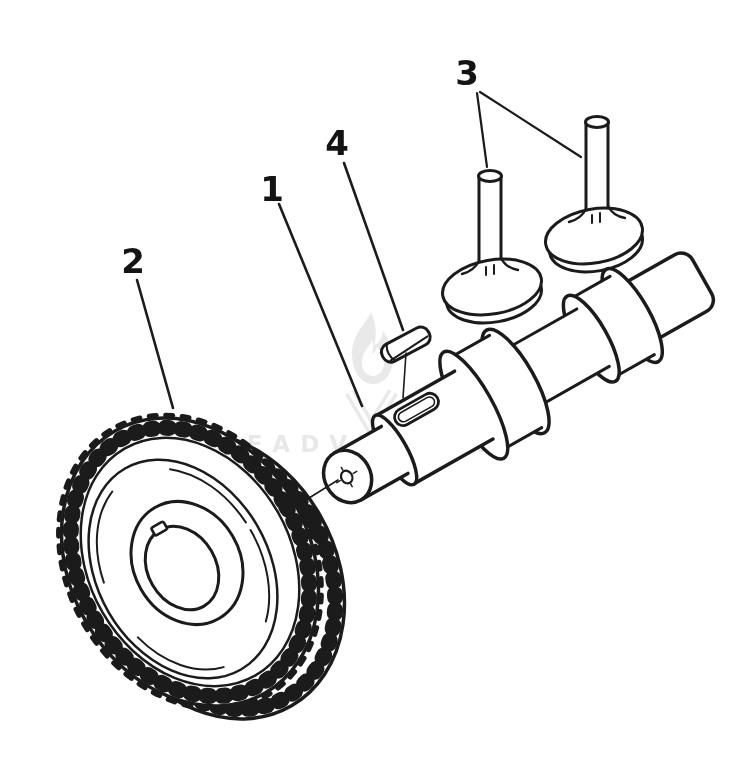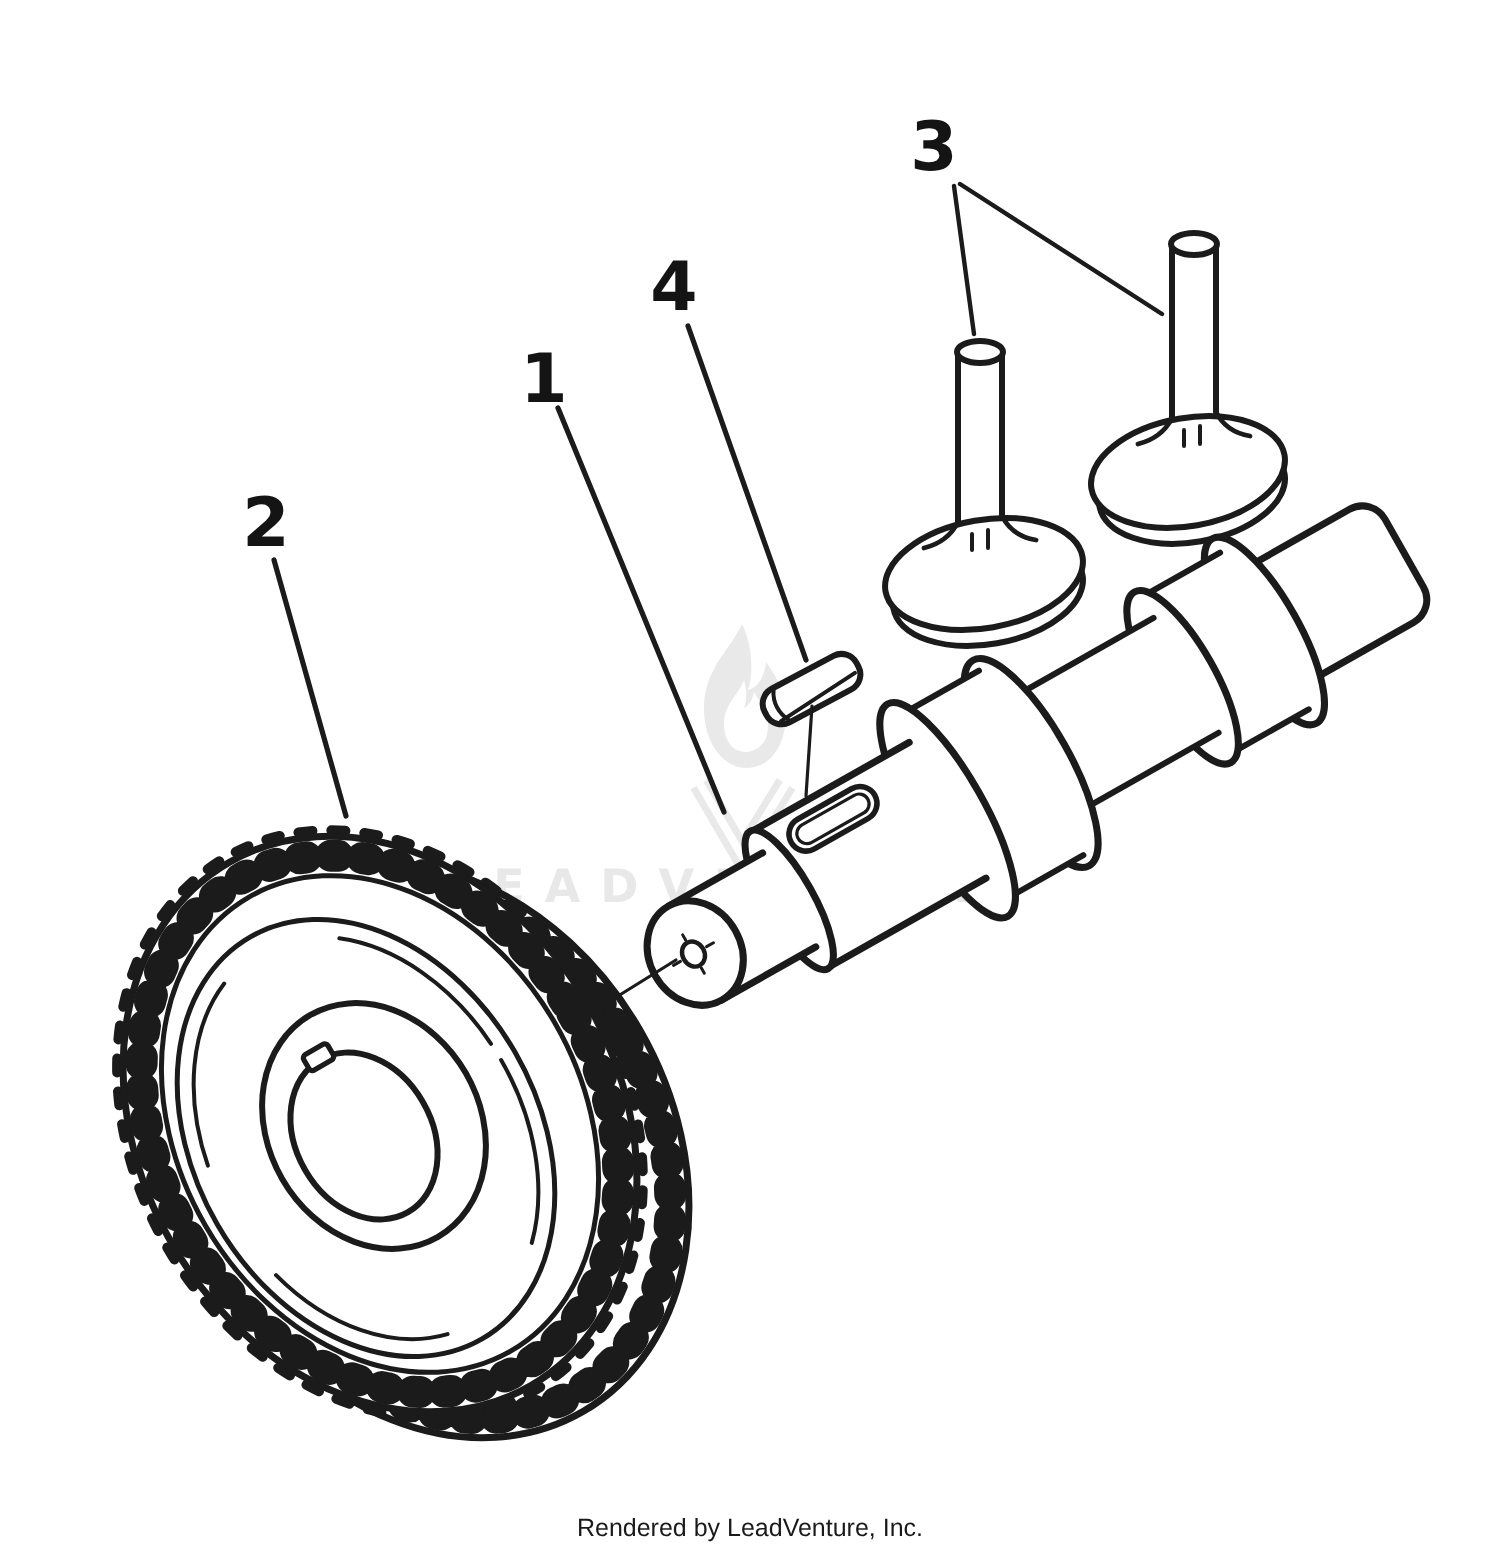--- a/index.html
+++ b/index.html
@@ -107,14 +107,13 @@
     <path d="M477 93 L487 167" stroke="#1b1b1b" stroke-width="2.2"></path>
     <path d="M480 92 L581 157" stroke="#1b1b1b" stroke-width="2.2"></path>
     <path d="M344 163 L403 330" stroke="#1b1b1b" stroke-width="2.6"></path>
 
     <text x="272" y="201" text-anchor="middle" class="callout">1</text>
     <text x="133" y="273" text-anchor="middle" class="callout">2</text>
     <text x="467" y="85" text-anchor="middle" class="callout">3</text>
     <text x="337" y="155" text-anchor="middle" class="callout">4</text>
   </svg>
 
-  <div class="footer">Rendered by LeadVenture, Inc.</div>
 </div>
 
 </body></html>

